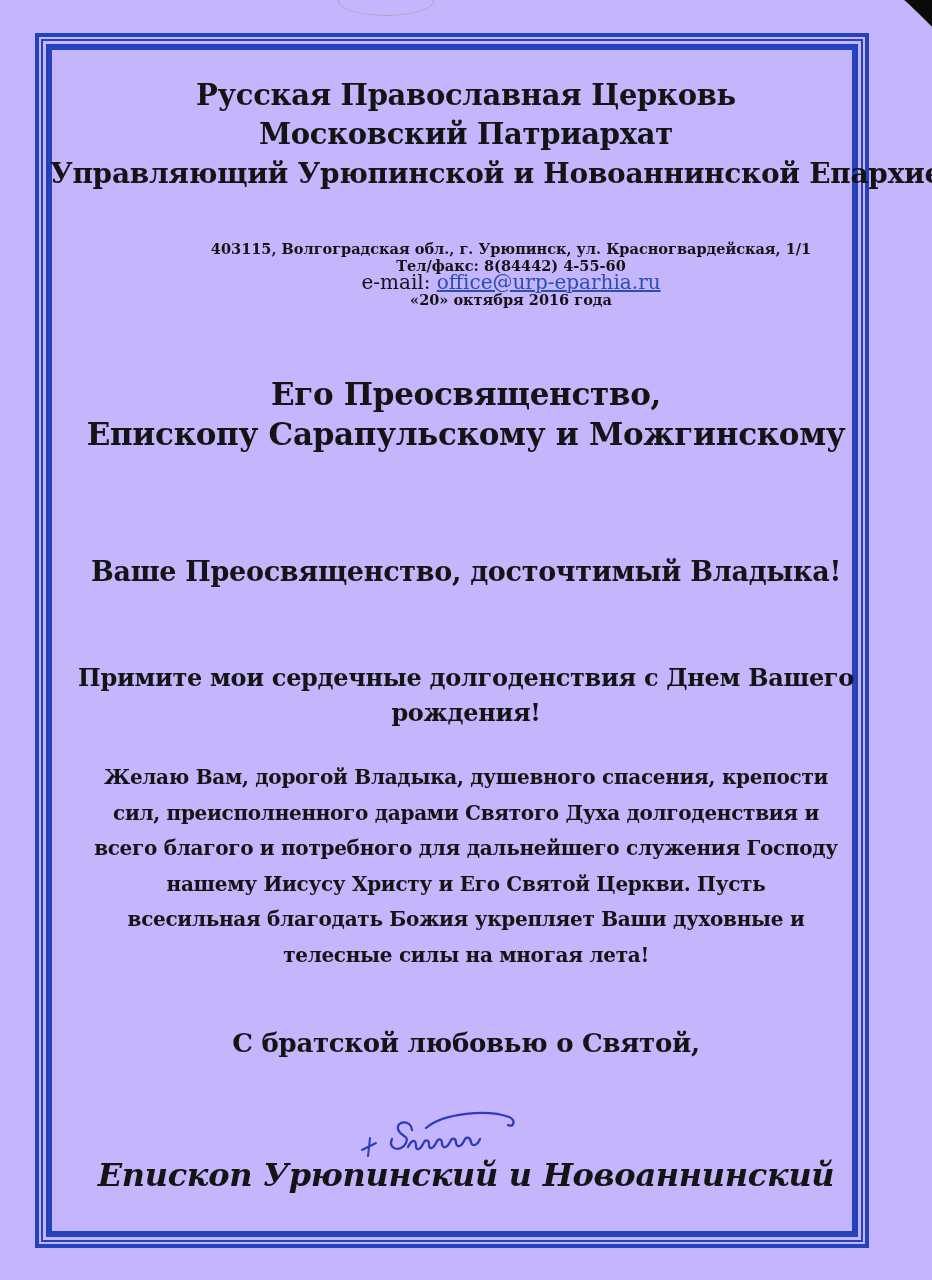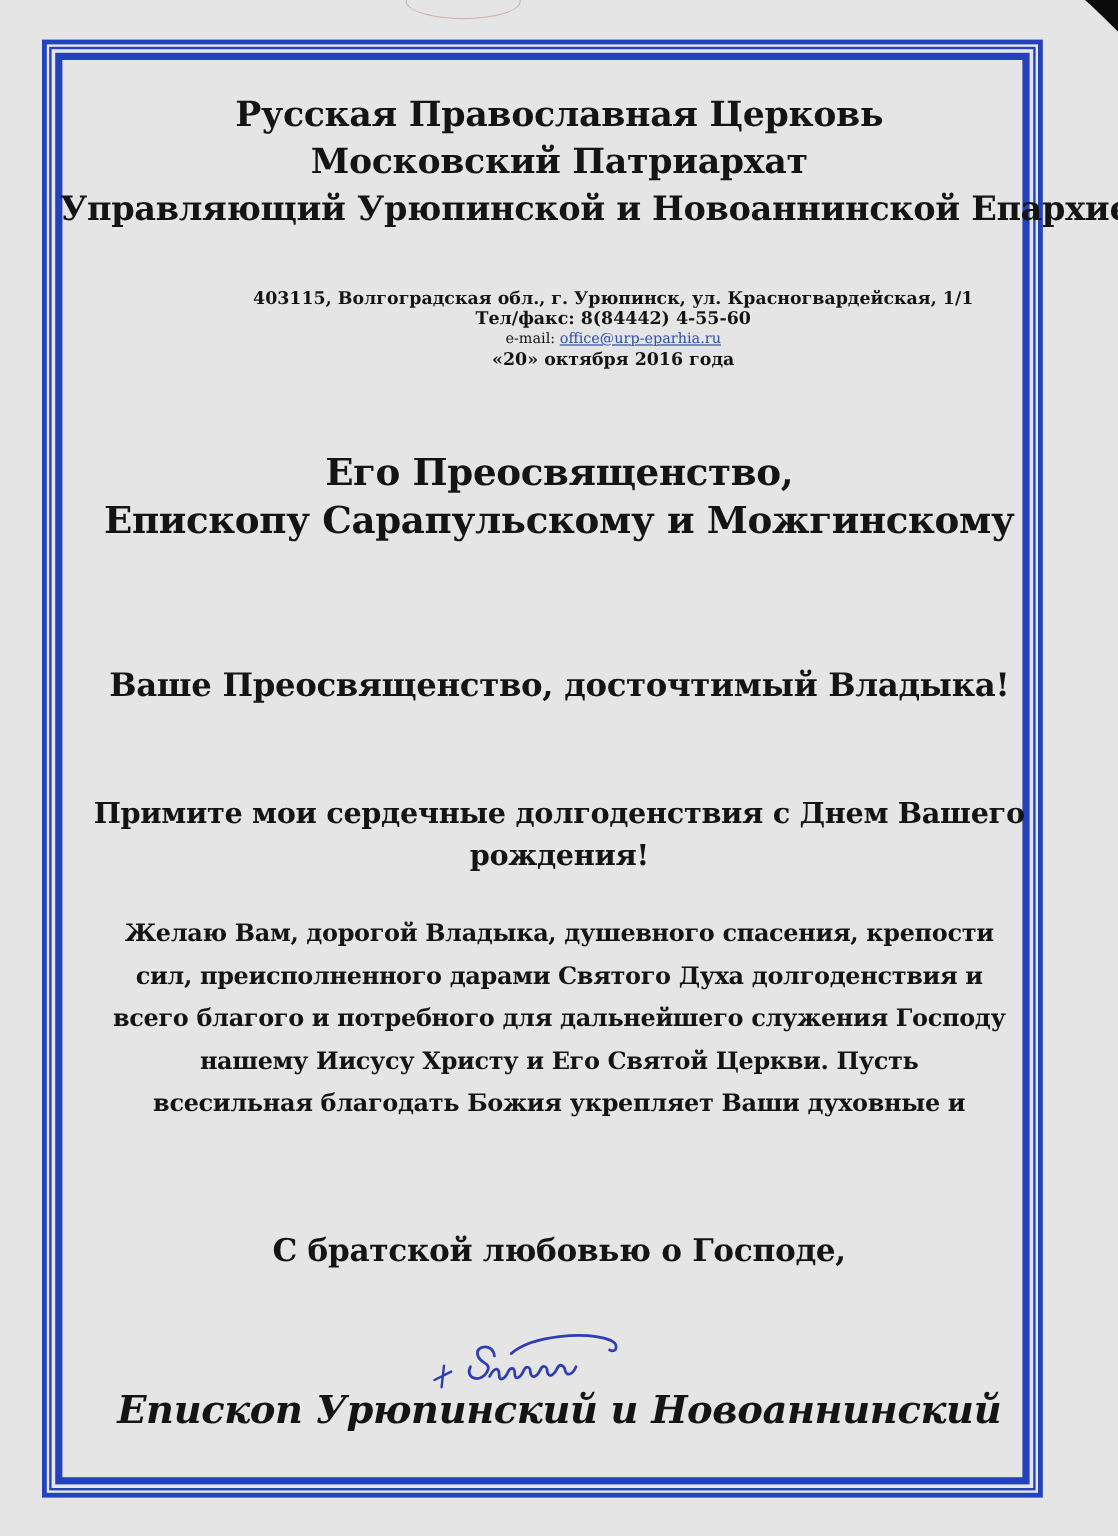--- a/index.html
+++ b/index.html
@@ -5,21 +5,21 @@
   :root{
     --frame-blue:#2342bc;
     --link-blue:#2a4fae;
     --ink-blue:#2e3db6;
     --text:#141414;
   }
   html,body{margin:0;padding:0;background:#ffffff;}
   .page{
     position:relative;
     width:932px;height:1280px;
-    background:#e5e5e5;
+    background:#c4b5fd;
     overflow:hidden;
     font-family:"DejaVu Serif","Liberation Serif",serif;
     color:var(--text);
   }
   
   .frame{
     position:absolute;left:35px;top:33px;width:834px;height:1215px;
     box-sizing:border-box;border:4px solid var(--frame-blue);
   }
   .frame-mid{
@@ -45,21 +45,21 @@
   .content{position:absolute;left:50px;top:0;width:832px;}
   .ornate{font-weight:700;letter-spacing:-0.3px;}
   .block{position:absolute;left:0;width:832px;text-align:center;}
   .line{white-space:nowrap;}
 
   .letterhead{top:76px;font-size:29px;line-height:39px;}
   .letterhead .line:nth-child(3){font-size:28px;}
 
   .contact{top:240px;text-align:center;padding-left:45px;font-size:14.5px;line-height:17px;}
   .contact .line{letter-spacing:0;}
-  .email-line{font-weight:400;font-size:12px;letter-spacing:0;}
+  .email-line{font-weight:400;font-size:20px;letter-spacing:0;}
   .email-link{color:var(--link-blue);text-decoration:underline;cursor:pointer;}
 
   .addressee{top:374px;font-size:31px;line-height:40px;}
   .salutation{top:556px;font-size:27px;}
   .para1{top:660px;font-size:24px;line-height:35px;}
   .para2{top:760px;font-size:20px;line-height:35.5px;}
   .closing{top:1028px;font-size:26px;}
 
   .sig-svg{position:absolute;left:330px;top:1102px;width:200px;height:62px;}
   .sig-title{top:1156px;font-size:32px;font-style:italic;}
@@ -104,23 +104,24 @@
       <div class="line">Примите мои сердечные долгоденствия с Днем Вашего</div>
       <div class="line">рождения!</div>
     </div>
 
     <div class="block ornate para2">
       <div class="line">Желаю Вам, дорогой Владыка, душевного спасения, крепости</div>
       <div class="line">сил, преисполненного дарами Святого Духа долгоденствия и</div>
       <div class="line">всего благого и потребного для дальнейшего служения Господу</div>
       <div class="line">нашему Иисусу Христу и Его Святой Церкви. Пусть</div>
       <div class="line">всесильная благодать Божия укрепляет Ваши духовные и</div>
+      <div class="line">телесные силы на многая  лета!</div>
     </div>
 
-    <div class="block ornate closing">С братской любовью о Господе,</div>
+    <div class="block ornate closing">С братской любовью о Святой,</div>
 
     <div class="block ornate sig-title">Епископ Урюпинский и Новоаннинский</div>
   </div>
 
   <svg class="sig-svg" viewBox="0 0 200 62" aria-label="+ Елисей">
     <g fill="none" stroke="#2e3db6" stroke-width="2.3" stroke-linecap="round" stroke-linejoin="round">
 
       <path d="M32,48 L46,41 M40,36 L38,54" stroke-width="2"></path>
 
       <path d="M82,28 C81,17 66,19 68,27 C70,35 80,33 76,41 C71,51 57,47 62,37"></path>

